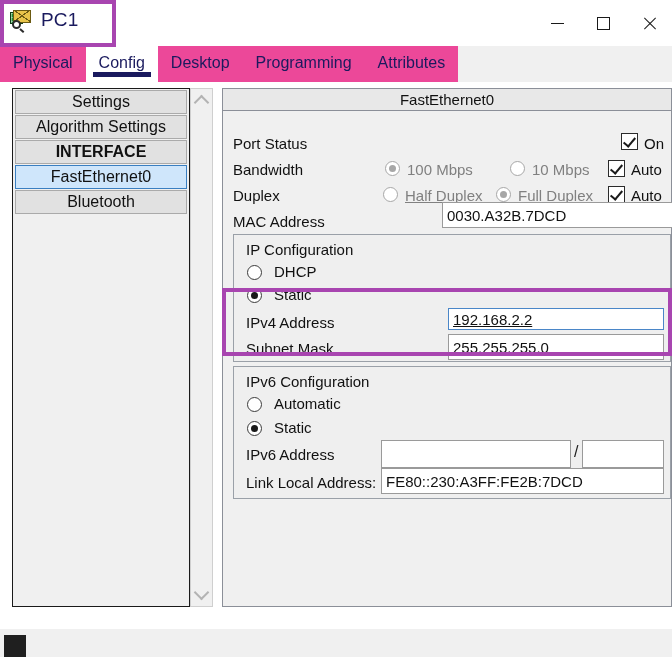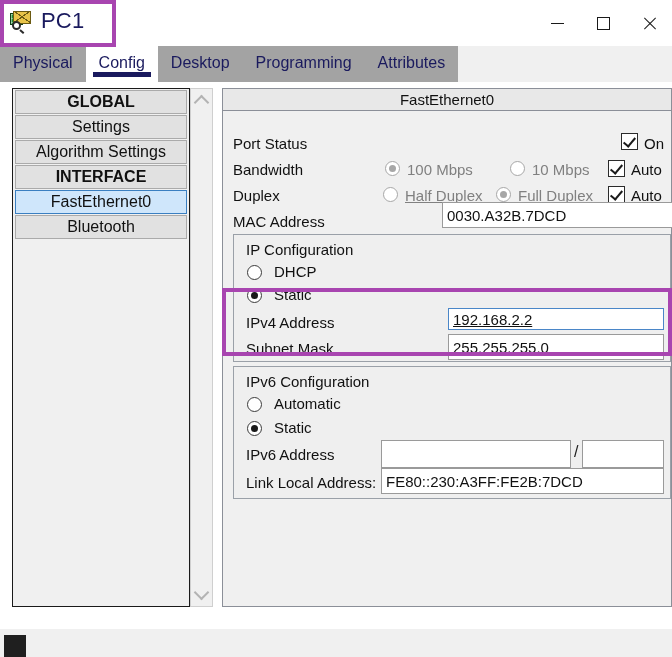--- a/index.html
+++ b/index.html
@@ -76,21 +76,21 @@
   .app-icon .mag:after {
     content: "";
     position: absolute;
     left: 6px; top: 6px;
     width: 5px; height: 2px;
     background: #2b2b2b;
     transform: rotate(42deg);
     transform-origin: left center;
   }
   .title-text {
-    font-size: 22px;
+    font-size: 19px;
     color: #1a1a5e;
     letter-spacing: .2px;
   }
 
   .win-controls {
     position: absolute;
     right: 0; top: 0;
     height: 46px;
     display: flex;
     align-items: center;
@@ -152,21 +152,21 @@
   }
   .tab {
     height: 36px;
     padding: 8px 13px 0 13px;
     font-size: 16px;
     color: #1a1a5e;
     position: relative;
     box-sizing: border-box;
     background: #ffffff;
   }
-  .tab.inactive { background: #a3a3a3; }
+  .tab.inactive { background: #ec4899; }
   .tab.active { color: #1a1a5e; }
   .tab.active:after {
     content: "";
     position: absolute;
     left: 7px; right: 7px;
     bottom: 5px;
     height: 5px;
     background: #1a1a5e;
   }
   .tabstrip-rest {
@@ -381,21 +381,20 @@
     <div class="tab active">Config</div>
     <div class="tab inactive">Desktop</div>
     <div class="tab inactive">Programming</div>
     <div class="tab inactive">Attributes</div>
   </div>
 </div>
 
 <div class="body-area">
 
   <div class="sidebar">
-    <div class="side-item header">GLOBAL</div>
     <div class="side-item">Settings</div>
     <div class="side-item">Algorithm Settings</div>
     <div class="side-item header">INTERFACE</div>
     <div class="side-item selected">FastEthernet0</div>
     <div class="side-item">Bluetooth</div>
   </div>
 
   <div class="side-scroll">
     <div class="sb-arrow up">
       <div class="chev up"></div>

